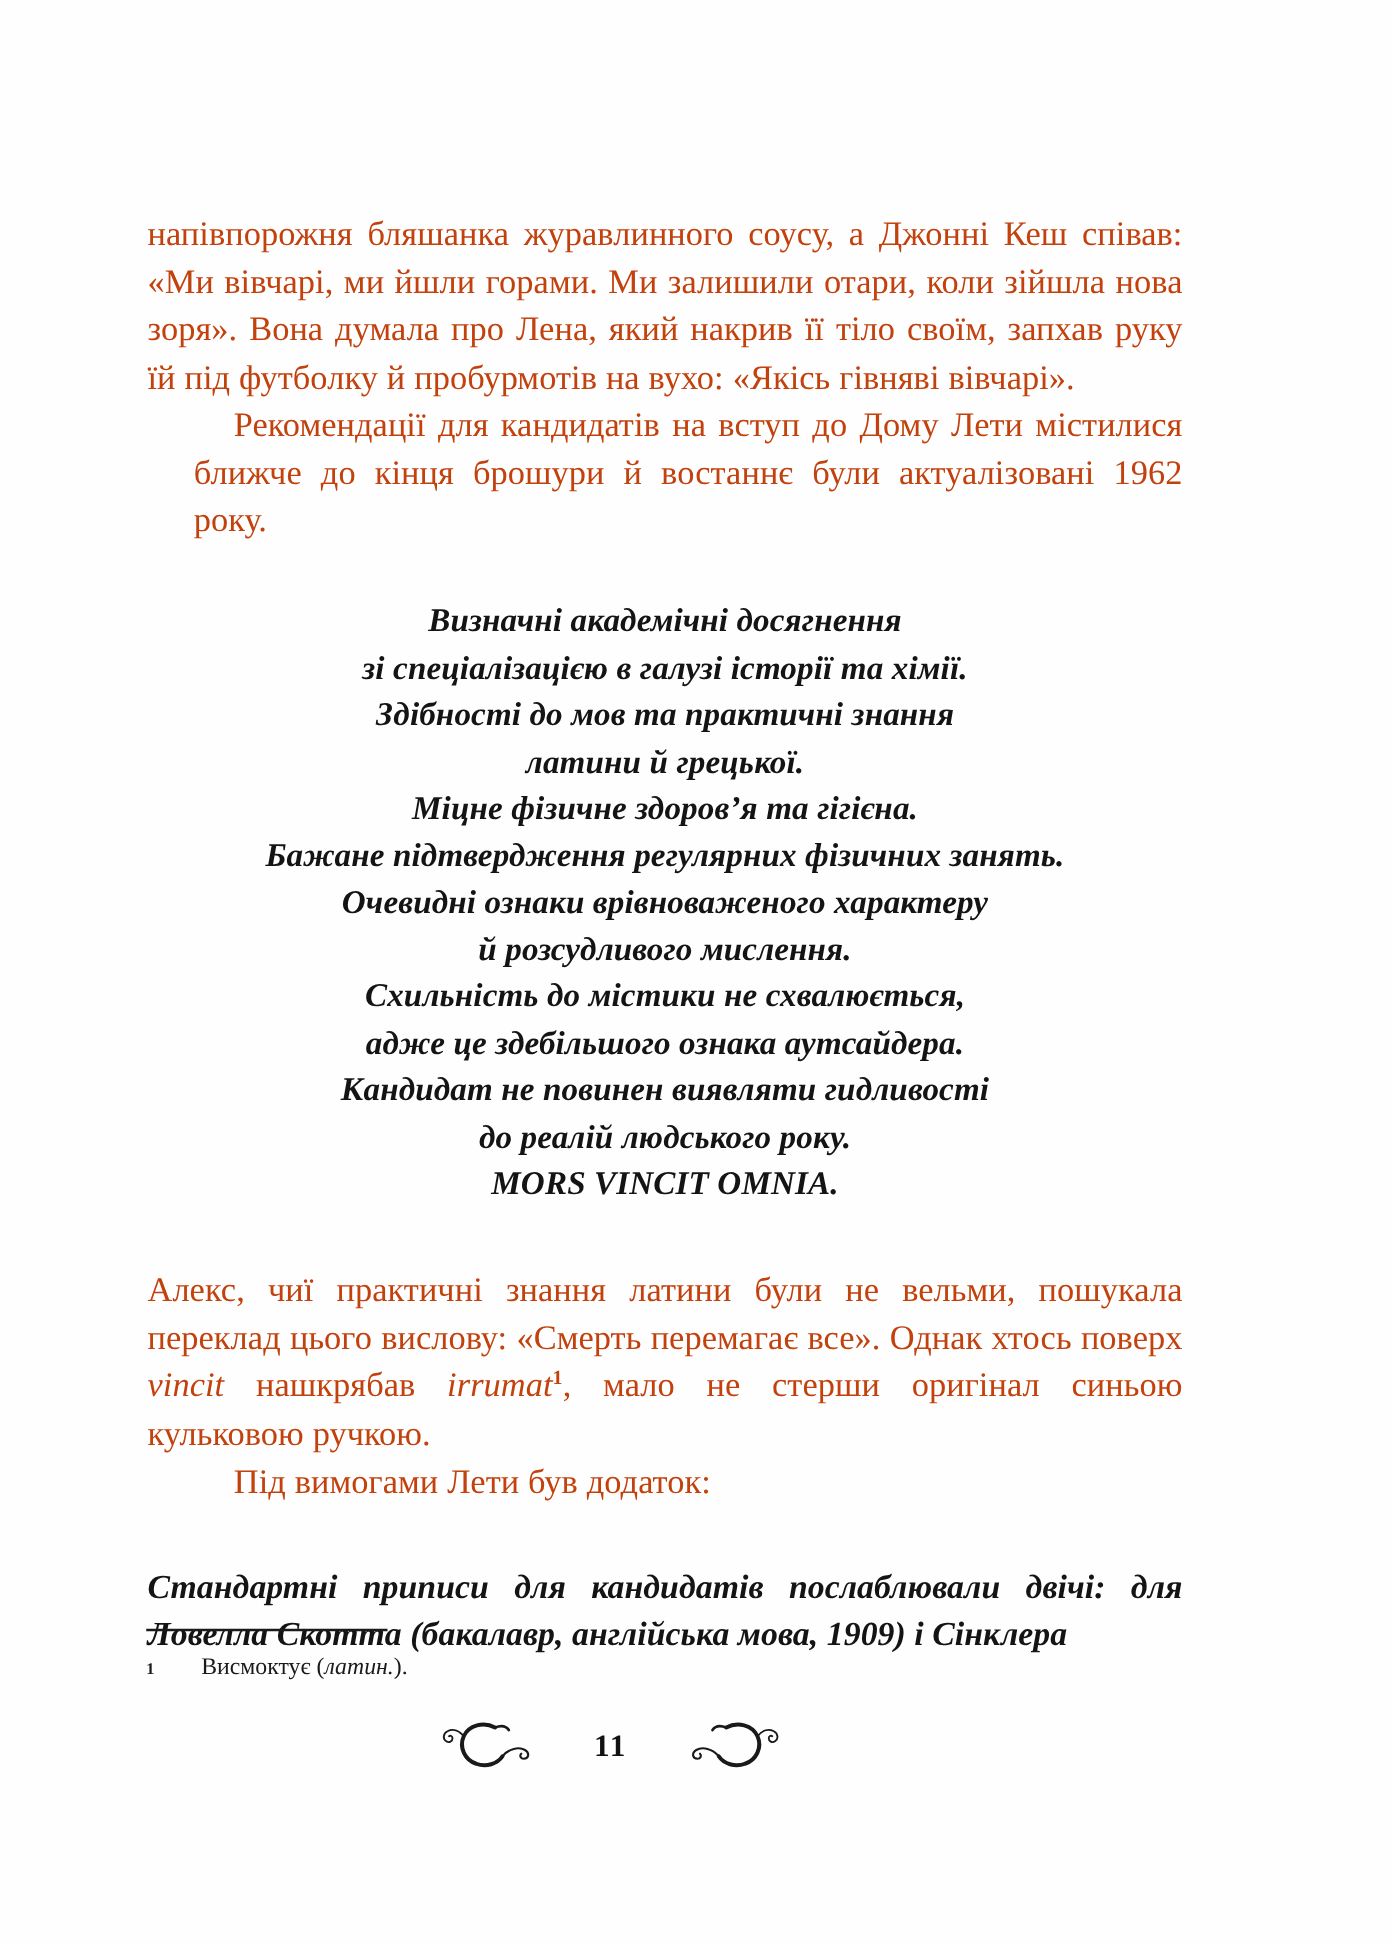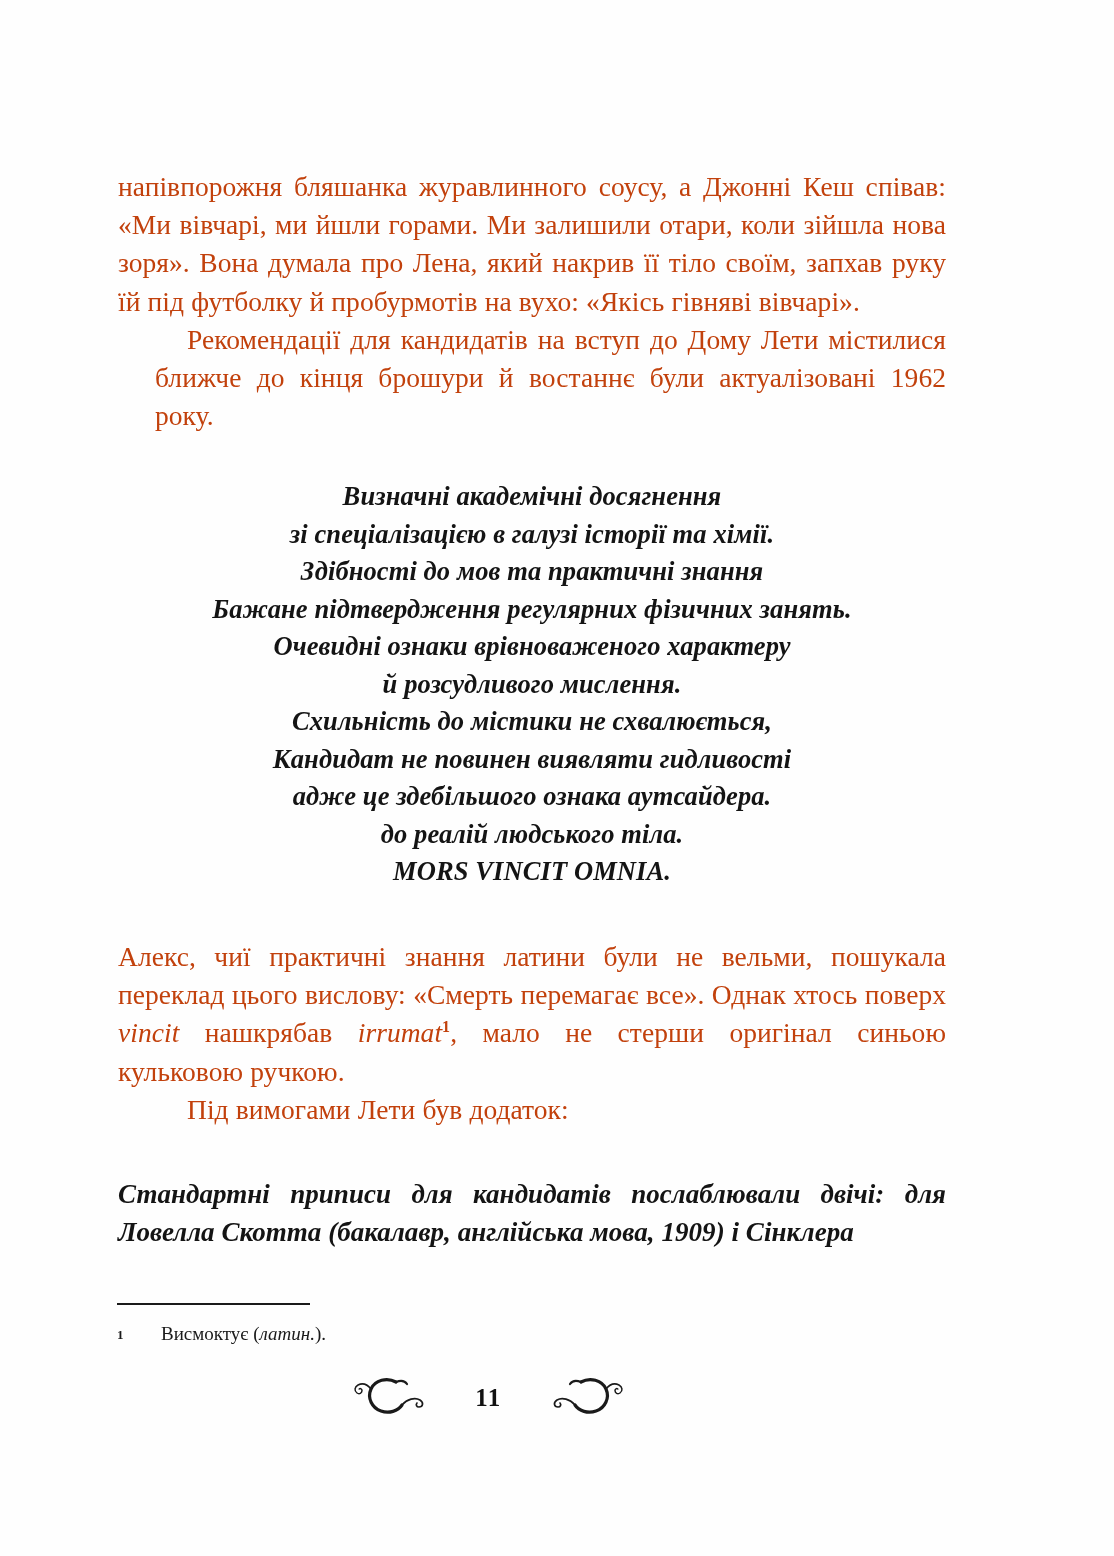--- a/index.html
+++ b/index.html
@@ -170,27 +170,29 @@
   <div class="text-block">
 
     <p class="body-par">напівпорожня бляшанка журавлинного соусу, а Джонні Кеш співав: «Ми вівчарі, ми йшли горами. Ми залишили отари, коли зійшла нова зоря». Вона думала про Лена, який накрив її тіло своїм, запхав руку їй під футболку й пробурмотів на вухо: «Якісь гівняві вівчарі».</p>
 
     <p class="body-par indent">Рекомендації для кандидатів на вступ до Дому Лети містилися ближче до кінця брошури й востаннє були актуалізовані 1962 року.</p>
 
     <div class="verse">
       <span class="vline">Визначні академічні досягнення</span>
       <span class="vline">зі спеціалізацією в галузі історії та хімії.</span>
       <span class="vline">Здібності до мов та практичні знання</span>
+      <span class="vline">латини й грецької.</span>
+      <span class="vline">Міцне фізичне здоров’я та гігієна.</span>
       <span class="vline">Бажане підтвердження регулярних фізичних занять.</span>
       <span class="vline">Очевидні ознаки врівноваженого характеру</span>
       <span class="vline">й розсудливого мислення.</span>
       <span class="vline">Схильність до містики не схвалюється,</span>
+      <span class="vline">адже це здебільшого ознака аутсайдера.</span>
       <span class="vline">Кандидат не повинен виявляти гидливості</span>
-      <span class="vline">адже це здебільшого ознака аутсайдера.</span>
-      <span class="vline">до реалій людського тіла.</span>
+      <span class="vline">до реалій людського року.</span>
       <span class="vline">MORS VINCIT OMNIA.</span>
     </div>
 
     <div class="gap-after-verse"></div>
 
     <p class="body-par"><span>Алекс, чиї практичні знання латини були не вельми, пошукала переклад цього вислову: «Смерть перемагає все». Однак хтось поверх </span><em class="it">vincit</em><span> нашкрябав </span><em class="it">irrumat</em><sup class="fn-ref">1</sup><span>, мало не стерши оригінал синьою кульковою ручкою.</span></p>
 
     <p class="body-par indent nojust">Під вимогами Лети був додаток:</p>
 
     <p class="block-quote">Стандартні приписи для кандидатів послаблювали двічі: для Ловелла Скотта (бакалавр, англійська мова, 1909) і Сінклера</p>

